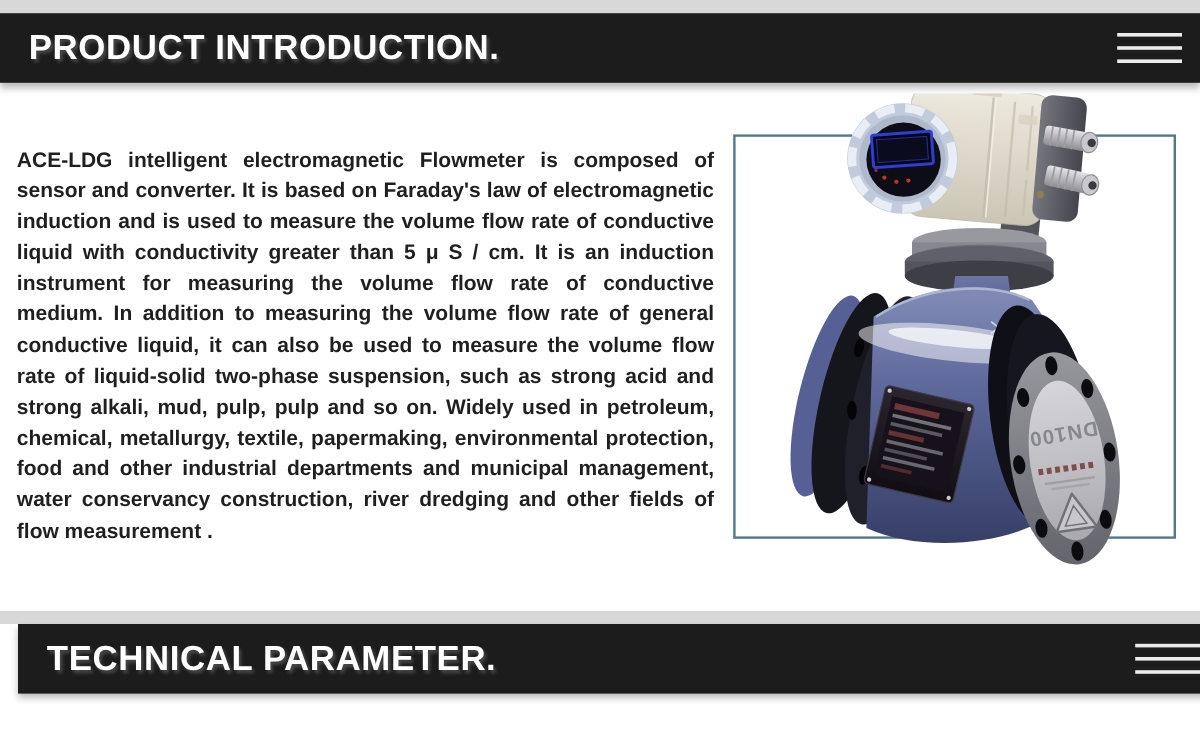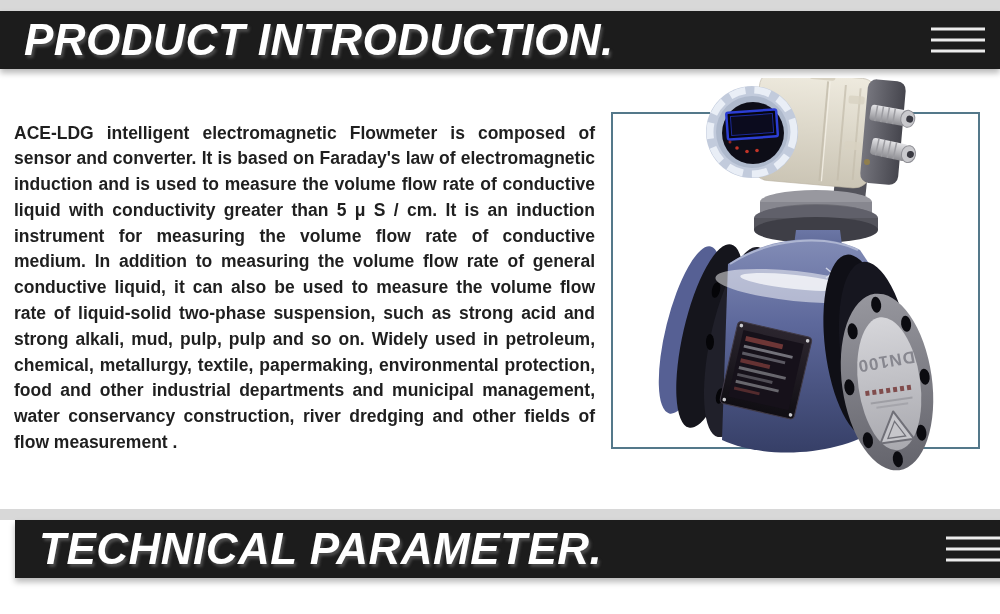--- a/index.html
+++ b/index.html
@@ -11,22 +11,22 @@
   .strip.top{top:0;}
   .strip.bottom{top:509px;}
   .bar{
     position:absolute;left:0;width:1000px;height:58px;background:#1c1c1c;
     box-shadow:0 4px 6px rgba(0,0,0,0.28);
     display:flex;align-items:center;
   }
   .bar.top{top:11px;}
   .bar.bottom{top:520px;margin-left:15px;}
   .bar .title{
-    margin:0 0 0 24px;color:#ffffff;font-style:italic;font-weight:bold;
-    font-size:44px;line-height:58px;letter-spacing:0.5px;white-space:nowrap;
+    margin:0 0 0 24px;color:#ffffff;font-weight:bold;
+    font-size:29px;line-height:58px;letter-spacing:0.5px;white-space:nowrap;
     text-shadow:2px 3px 3px rgba(130,130,130,0.45);
   }
   .menu{
     position:absolute;right:15px;top:50%;transform:translateY(-50%);
     display:flex;flex-direction:column;gap:8px;
   }
   .menu span{display:block;width:54px;height:3px;background:#ececec;}
   .intro-text{
     position:absolute;left:14px;top:103px;width:581px;
     font-size:17.5px;line-height:25.8px;color:#1f1f1f;

